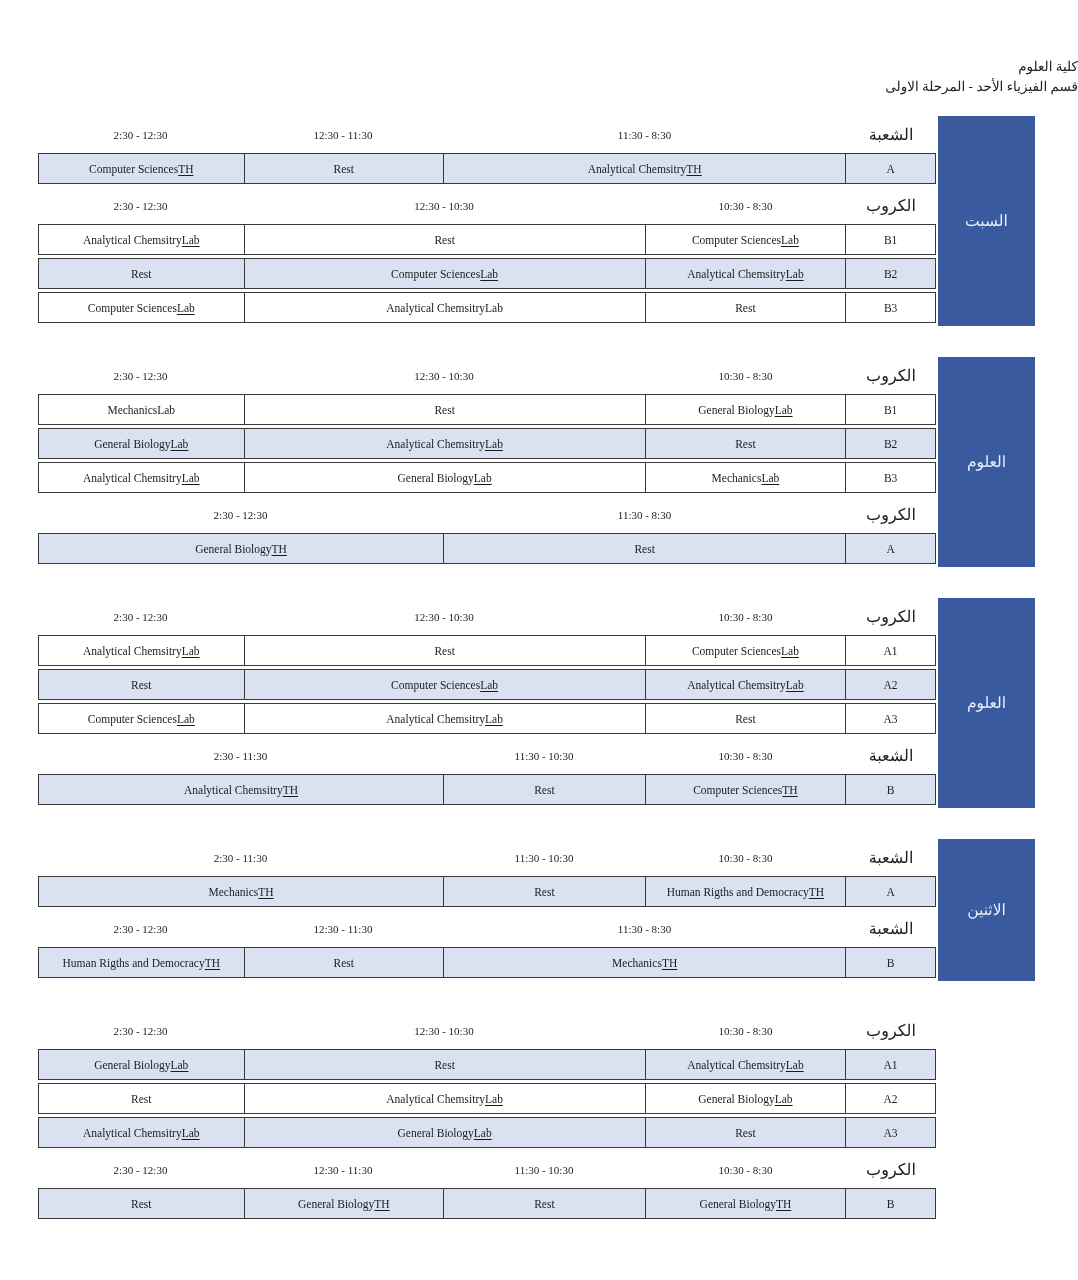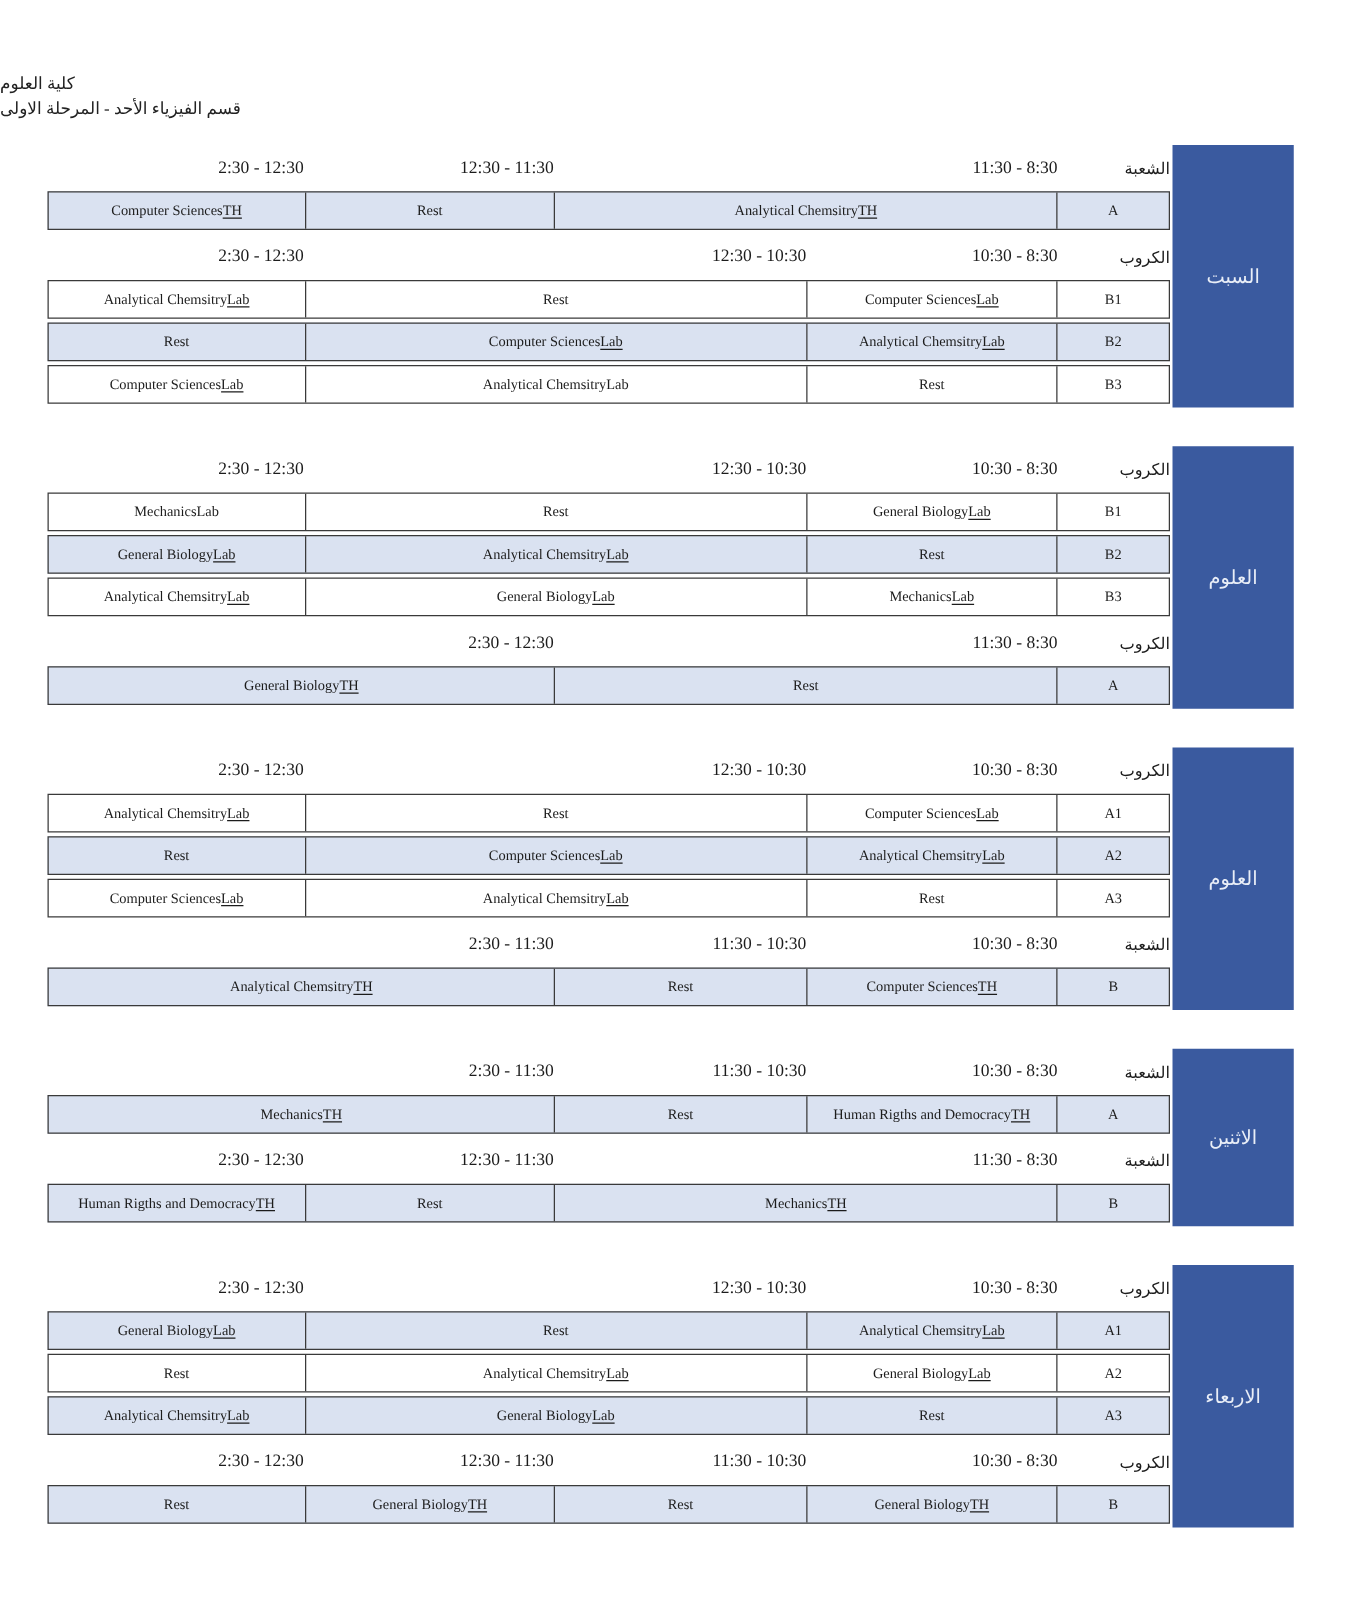--- a/index.html
+++ b/index.html
@@ -10,35 +10,35 @@
     --day-text:#e9eef7;
   }
   html,body{margin:0;padding:0;}
   body{
     width:1078px;height:1280px;position:relative;background:#ffffff;
     font-family:"Liberation Serif","DejaVu Serif",serif;color:var(--text);
     overflow:hidden;
   }
   .title{
     position:absolute;top:57px;left:0;width:100%;
-    text-align:left;font-size:13.5px;line-height:20px;color:#222;
+    text-align:right;font-size:13.5px;line-height:20px;color:#222;
   }
   #days{position:absolute;left:38px;top:116px;width:1000px;}
   .day-block{display:flex;align-items:stretch;margin-bottom:31px;}
   .tables{width:898px;}
   .day-box{
     width:97px;margin-left:2px;background:var(--day-bg);color:var(--day-text);
     display:flex;align-items:center;justify-content:center;
     font-size:15.5px;letter-spacing:.5px;
   }
   .time-header{display:flex;align-items:center;height:37px;width:898px;}
   .time-cell{
-    flex-shrink:1;text-align:right;font-size:14px;white-space:nowrap;
-  }
-  .group-header{flex-shrink:1;font-size:13px;}
+    flex-shrink:1;text-align:center;font-size:11px;white-space:nowrap;
+  }
+  .group-header{flex-shrink:1;text-align:center;font-size:16px;}
   .sched-row{
     display:flex;align-items:stretch;box-sizing:border-box;
     width:898px;height:31px;margin-bottom:3px;
     border:1.5px solid var(--border);background:#fff;
   }
   .sched-row.shaded{background:var(--shade);}
   .cell{
     box-sizing:border-box;display:flex;align-items:center;justify-content:center;
     font-size:11.5px;white-space:nowrap;overflow:hidden;
   }
@@ -390,17 +390,14 @@
           <div class="cell" style="flex-basis: 202px;">
             <span class="course">Rest</span>
           </div>
           <div class="cell" style="flex-basis: 201px;">
             <span class="course">General Biology </span>
             <span class="tag u">TH</span>
           </div>
           <div class="cell group-cell" style="flex-basis: 90px;">B</div>
         </div>
       </div>
-      <div class="day-box">
-        <span dir="rtl">الاربعاء</span>
-      </div>
     </div>
   </div>
 
 </body></html>

